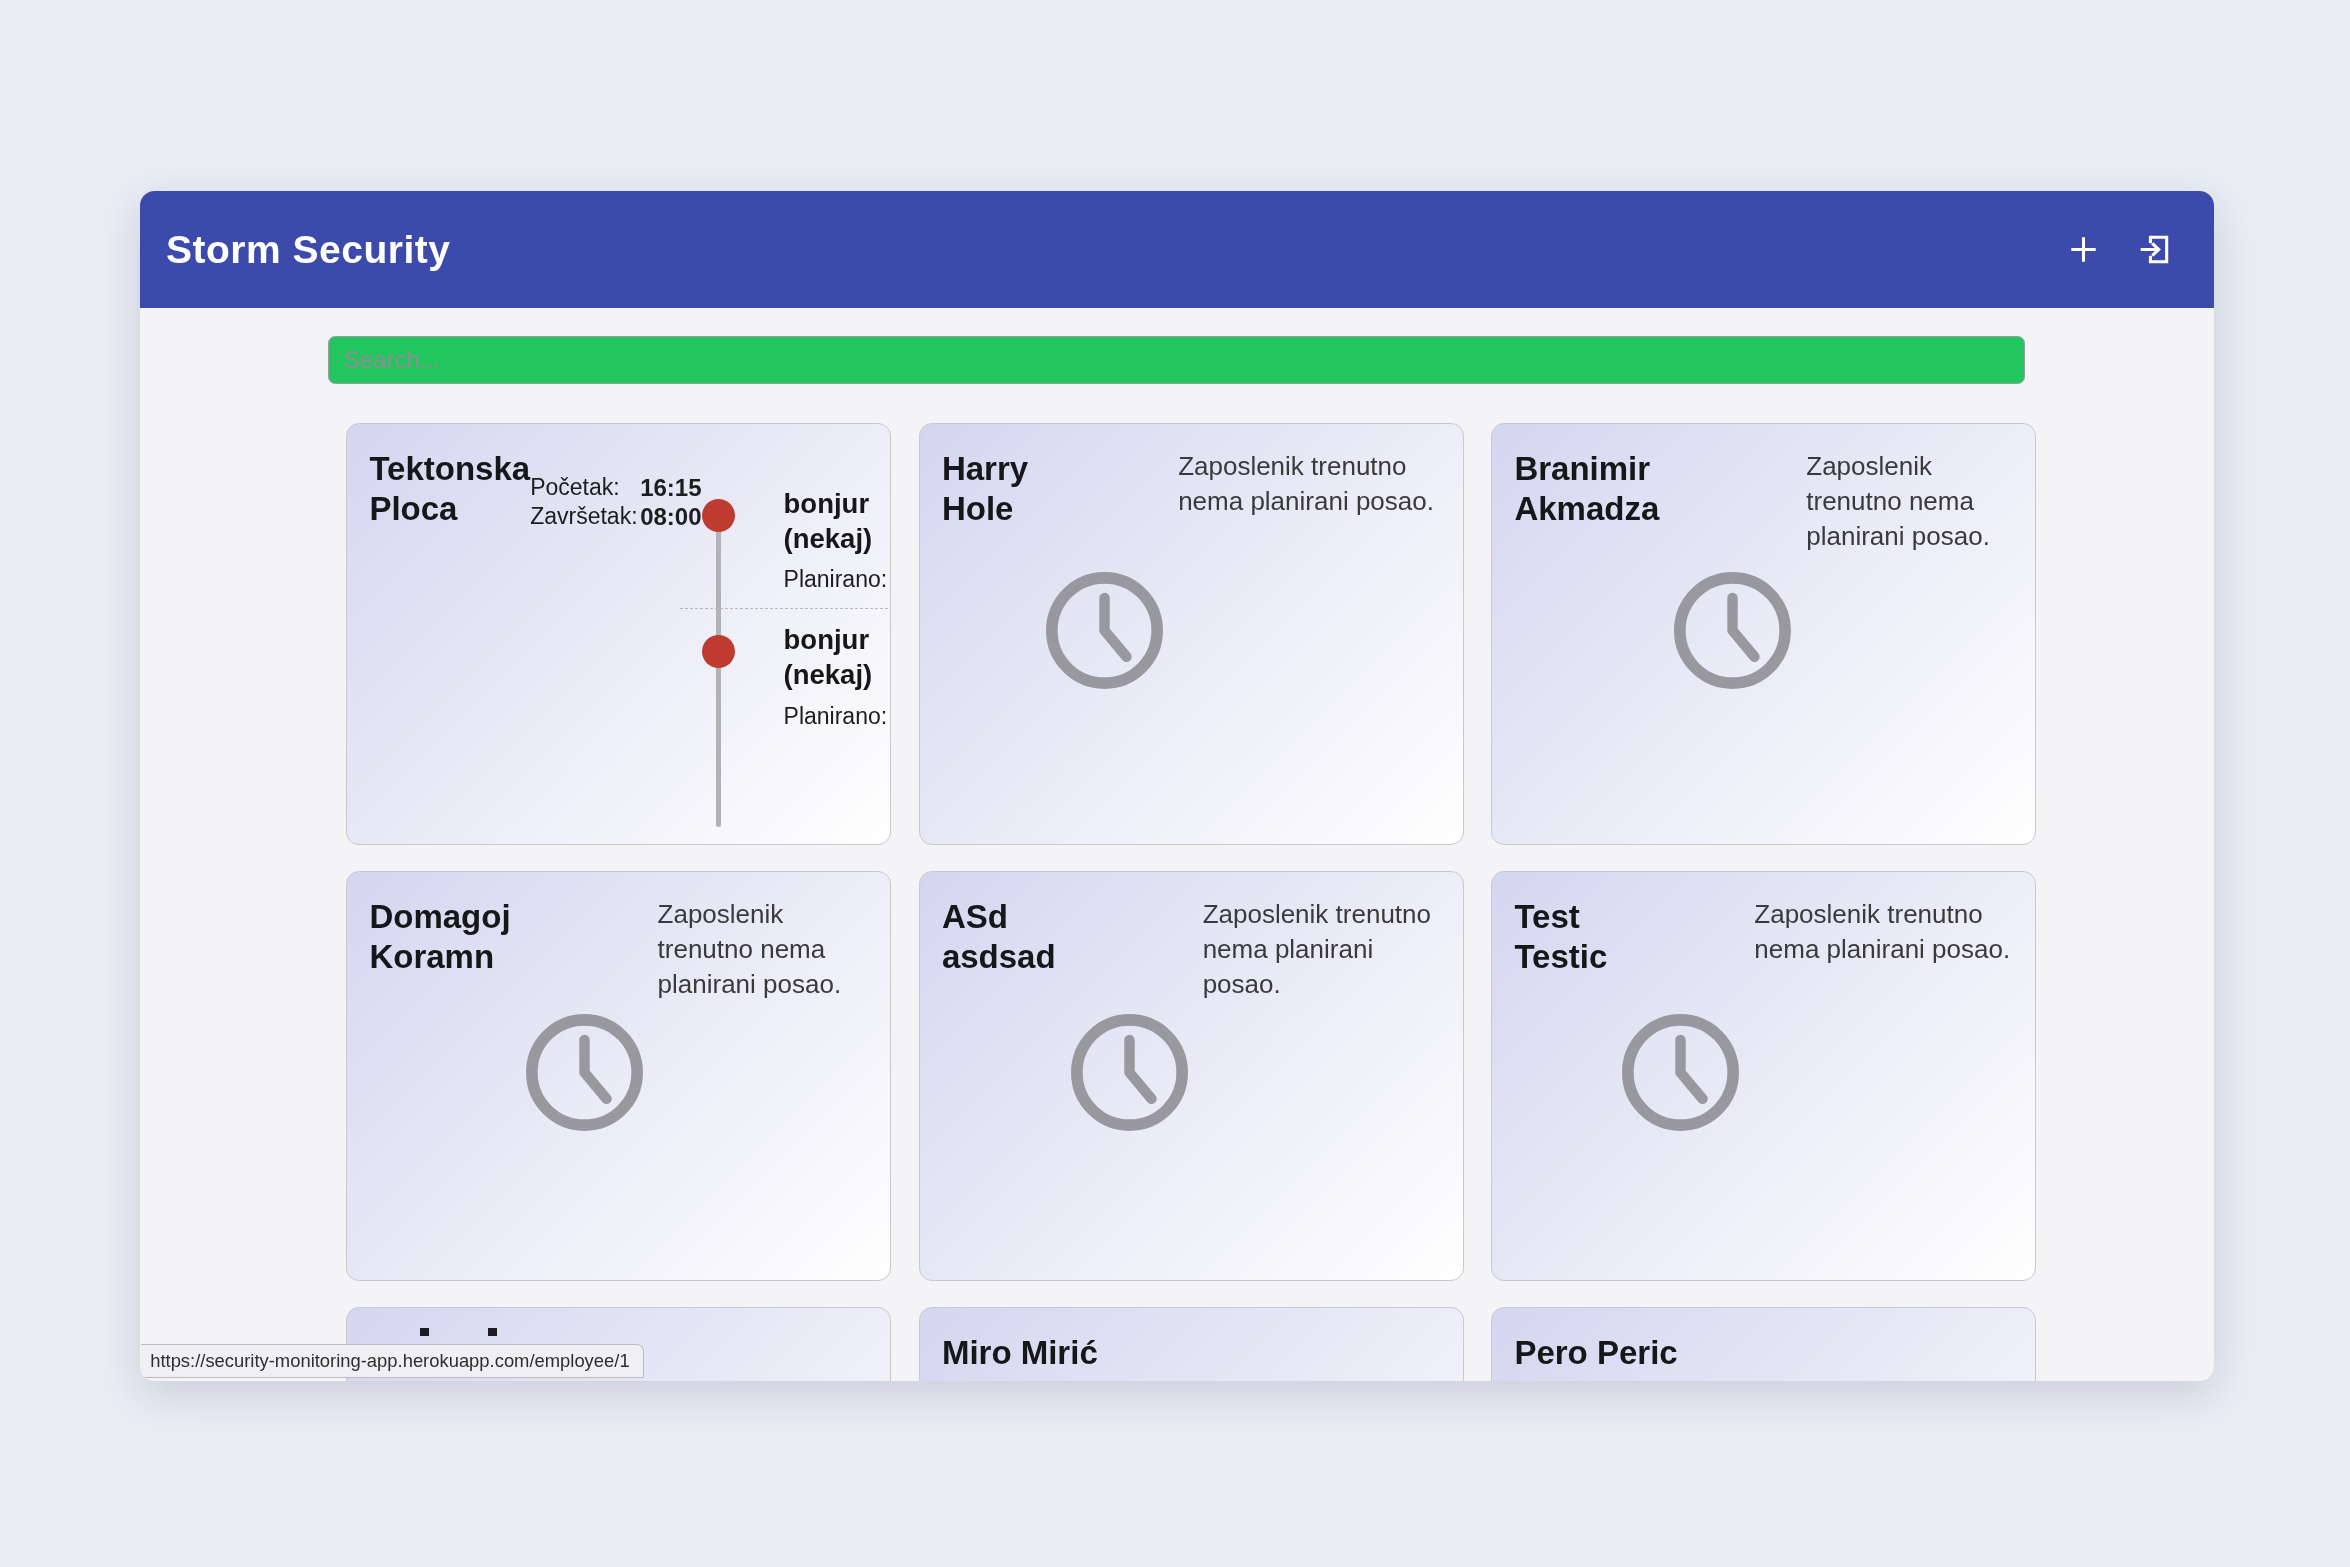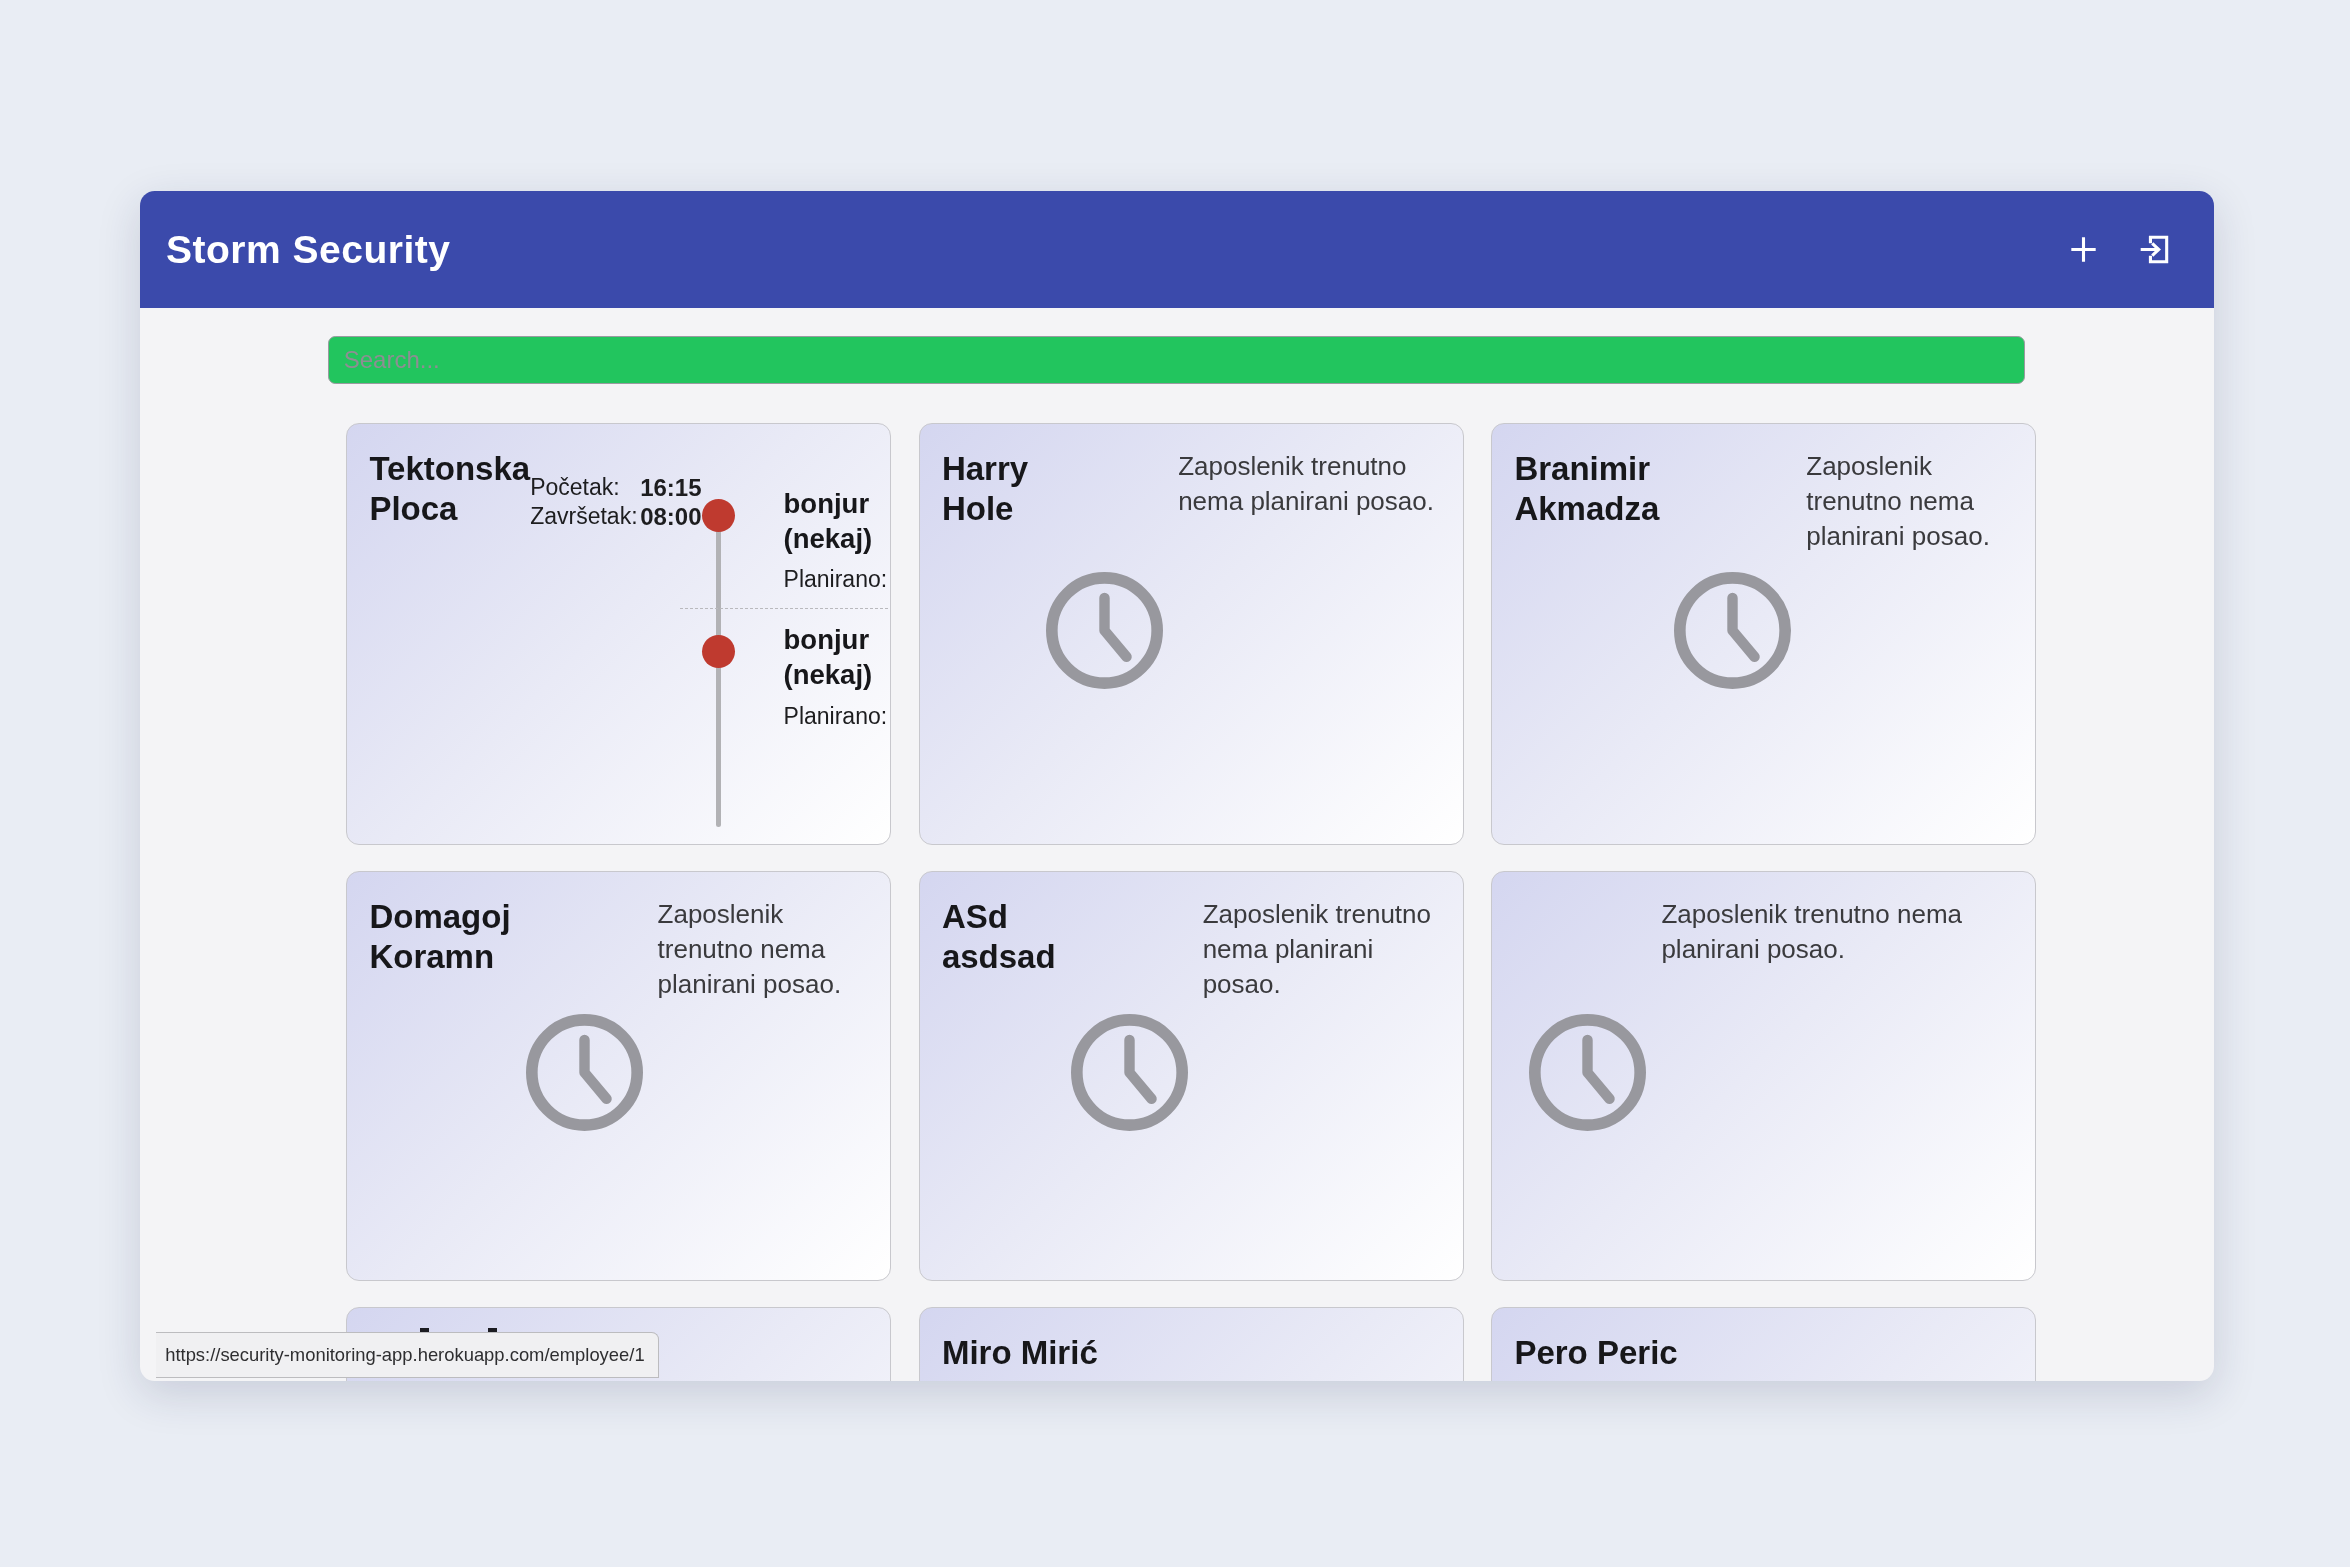--- a/index.html
+++ b/index.html
@@ -99,22 +99,22 @@
   }
 
   
   .letter-dot {
     position:absolute; width:8.3px; height:8.3px; background:#1c1c22; top:20px;
   }
   .letter-dot.d1 { left:73px; }
   .letter-dot.d2 { left:141px; }
 
   .status-tooltip {
-    position:absolute; left:16px; bottom:2.8px;
-    height:46px; display:flex; align-items:center;
+    position:absolute; left:1px; bottom:2.8px;
+    height:34px; display:flex; align-items:center;
     background:#f0f0f2;
     border:0.9px solid #bcbcbf; border-left:none;
     border-radius:0 7.3px 0 0;
     padding:0 13px 0 9.2px;
     font-size:18.4px; color:#2e2e30;
     z-index:10; white-space:nowrap;
   }
 </style>
 </head>
 <body>
@@ -236,20 +236,21 @@
             <svg width="147" height="147" viewBox="0 0 24 24" fill="none" stroke="#98989e">
               <circle cx="12" cy="12" r="8.6" stroke-width="1.9"></circle>
               <path d="M12 12V6.7M12 12l3.6 4.3" stroke-width="1.7" stroke-linecap="round"></path>
             </svg>
           </span>
         </div>
         <div class="no-work">Zaposlenik trenutno nema planirani posao.</div>
       </div>
 
       <div class="card">
+        <div class="card-title">Test Testic</div>
         <div class="clock-wrap">
           <span>
             <svg width="147" height="147" viewBox="0 0 24 24" fill="none" stroke="#98989e">
               <circle cx="12" cy="12" r="8.6" stroke-width="1.9"></circle>
               <path d="M12 12V6.7M12 12l3.6 4.3" stroke-width="1.7" stroke-linecap="round"></path>
             </svg>
           </span>
         </div>
         <div class="no-work">Zaposlenik trenutno nema planirani posao.</div>
       </div>

